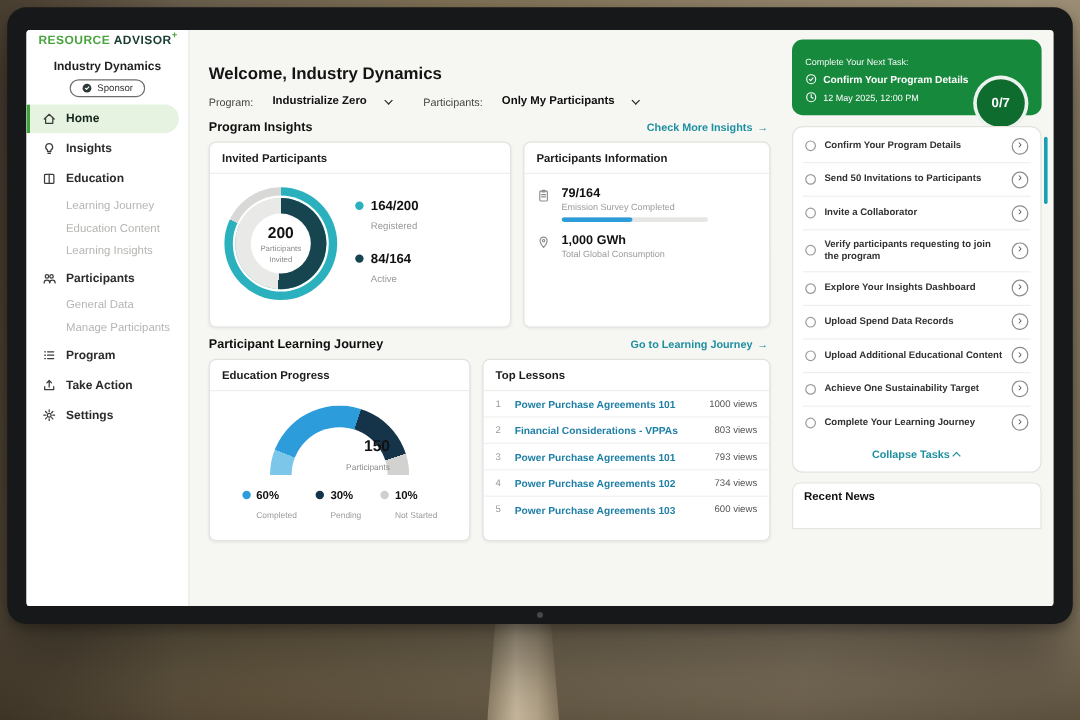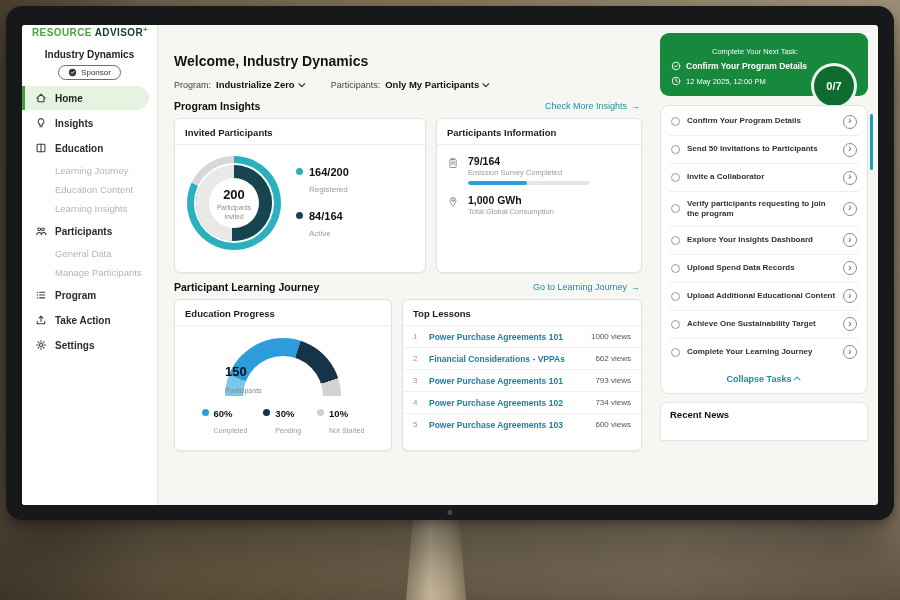--- a/index.html
+++ b/index.html
@@ -43,29 +43,29 @@
   .nav-item svg { width:12px; height:12px; stroke:#3c3c3c; fill:none; stroke-width:1.4;
     stroke-linecap:round; stroke-linejoin:round; flex-shrink:0; }
   .nav-item.active { background:#e6f3e1; border-left:3px solid #3fa23c; padding-left:10px;
     margin-right:8px; border-radius:0 13px 13px 0; color:#15281f; }
   .nav-sub { padding:4px 8px 4px 33px; font-size:9.5px; color:#b5b5b2; cursor:pointer; }
 
   
   .main { flex:1; min-width:0; padding:10px 12px 0 16px; }
   .welcome { font-size:14px; font-weight:bold; color:#141414; margin:18px 0 10px; }
   .filters { display:flex; gap:26px; align-items:center; margin-bottom:10px; }
-  .filter { display:flex; gap:5px; align-items:center; font-size:9px; color:#444; cursor:pointer; }
+  .filter { display:flex; gap:16px; align-items:center; font-size:9px; color:#444; cursor:pointer; }
   .filter b { font-size:9.5px; color:#101010; }
   .cdown { width:5px; height:5px; border-left:1.5px solid #222; border-bottom:1.5px solid #222;
     transform:rotate(-45deg) translateY(-1px); display:inline-block; }
   .cup { width:5px; height:5px; border-left:1.5px solid #1d8fa0; border-top:1.5px solid #1d8fa0;
     transform:rotate(45deg) translateY(2px); display:inline-block; }
   .sec { display:flex; justify-content:space-between; align-items:center; margin:8px 2px 6px 0; }
   .sec-title { font-size:10.5px; font-weight:bold; color:#101010; }
-  .sec-link { font-size:9px; font-weight:normal; color:#1d8fa0; display:flex; align-items:center;
+  .sec-link { font-size:9px; font-weight:bold; color:#1d8fa0; display:flex; align-items:center;
     gap:4px; cursor:pointer; }
   .cards { display:flex; gap:10px; align-items:stretch; }
   .card { background:#fff; border:1px solid #e2e2df; border-radius:6px;
     box-shadow:0 1px 2px rgba(0,0,0,.05); }
   .card-title { font-size:9.5px; font-weight:bold; color:#1c1c1c; padding:8px 10px 6px;
     border-bottom:1px solid #eeeeec; }
 
   .cardA { width:252px; height:155px; }
   .donut-wrap { display:flex; align-items:center; gap:15px; padding:11px 12px; }
   .donut { width:94px; height:94px; border-radius:50%; position:relative;
@@ -97,21 +97,21 @@
   .pfill { height:100%; background:#2d9cdb; border-radius:2px; }
 
   .cardC { width:218px; height:152px; }
   .gauge-wrap { padding:12px 0 0; display:flex; flex-direction:column; align-items:center; }
   .gauge { width:116px; height:58px; position:relative; overflow:hidden; }
   .gauge::before { content:""; position:absolute; left:0; top:0; width:116px; height:116px;
     border-radius:50%;
     background:conic-gradient(from 270deg, #7cc6ea 0 6%, #2d9cdb 6% 30%, #15344a 30% 45%, #d2d2d0 45% 50%, transparent 50% 100%); }
   .gauge::after { content:""; position:absolute; left:18px; top:18px; width:80px; height:80px;
     border-radius:50%; background:#fff; }
-  .gauge-center { position:absolute; left:0; right:0; bottom:-1px; text-align:left; z-index:1; }
+  .gauge-center { position:absolute; left:0; right:16px; bottom:-1px; text-align:right; z-index:1; }
   .gauge-center b { display:block; font-size:13px; color:#111; }
   .gauge-center span { font-size:7px; color:#8b8b89; }
   .gleg-row { display:flex; gap:16px; justify-content:center; padding:12px 8px 0; }
   .gleg { display:flex; gap:5px; align-items:flex-start; }
   .gleg .dot { margin-top:1px; }
   .gleg b { display:block; font-size:9.5px; color:#111; }
   .gleg span { font-size:7px; color:#9b9b99; }
 
   .cardD { flex:1; height:152px; }
   .lesson { display:flex; align-items:center; gap:8px; padding:5.5px 10px;
@@ -120,21 +120,21 @@
   .lesson-rank { color:#9a9a98; font-size:8px; width:8px; flex-shrink:0; }
   .lesson-title { color:#1d7fa6; font-weight:bold; font-size:8.5px; flex:1; cursor:pointer;
     white-space:nowrap; overflow:hidden; text-overflow:ellipsis; }
   .lesson-views { color:#555; font-size:8px; white-space:nowrap; }
 
   
   .rpanel { width:224px; flex-shrink:0; padding:8px 10px 0 6px; overflow:hidden; }
   .todo-green { background:#17893d; border-radius:9px; padding:9px 11px 10px; color:#fff;
     position:relative; }
   .tg-title { font-size:12.5px; font-weight:bold; }
-  .tg-sub { font-size:7.5px; margin-top:5px; opacity:.95;margin-left:41px; }
+  .tg-sub { font-size:7.5px; margin-top:5px; opacity:.95; }
   .tg-task { display:flex; gap:5px; align-items:center; font-size:8.5px; font-weight:bold;
     margin-top:5px; max-width:145px; }
   .tg-date { display:flex; gap:5px; align-items:center; font-size:7.5px; margin-top:5px; }
   .todo-green svg { width:10px; height:10px; stroke:#fff; fill:none; stroke-width:1.5;
     stroke-linecap:round; stroke-linejoin:round; flex-shrink:0; }
   .tg-ring { position:absolute; right:11px; top:30px; width:46px; height:46px; border-radius:50%;
     background:#0d6c2e; border:3px solid rgba(255,255,255,.92);
     display:flex; align-items:center; justify-content:center;
     font-size:11px; font-weight:bold; color:#fff; }
   .tasks { background:#fff; border:1px solid #e2e2df; border-radius:9px; margin-top:9px;
@@ -366,21 +366,21 @@
           <div class="card-title">Top Lessons</div>
           <div>
             <div class="lesson">
               <span class="lesson-rank">1</span>
               <span class="lesson-title">Power Purchase Agreements 101</span>
               <span class="lesson-views">1000 views</span>
             </div>
             <div class="lesson">
               <span class="lesson-rank">2</span>
               <span class="lesson-title">Financial Considerations - VPPAs</span>
-              <span class="lesson-views">662 views</span>
+              <span class="lesson-views">803 views</span>
             </div>
             <div class="lesson">
               <span class="lesson-rank">3</span>
               <span class="lesson-title">Power Purchase Agreements 101</span>
               <span class="lesson-views">793 views</span>
             </div>
             <div class="lesson">
               <span class="lesson-rank">4</span>
               <span class="lesson-title">Power Purchase Agreements 102</span>
               <span class="lesson-views">734 views</span>

